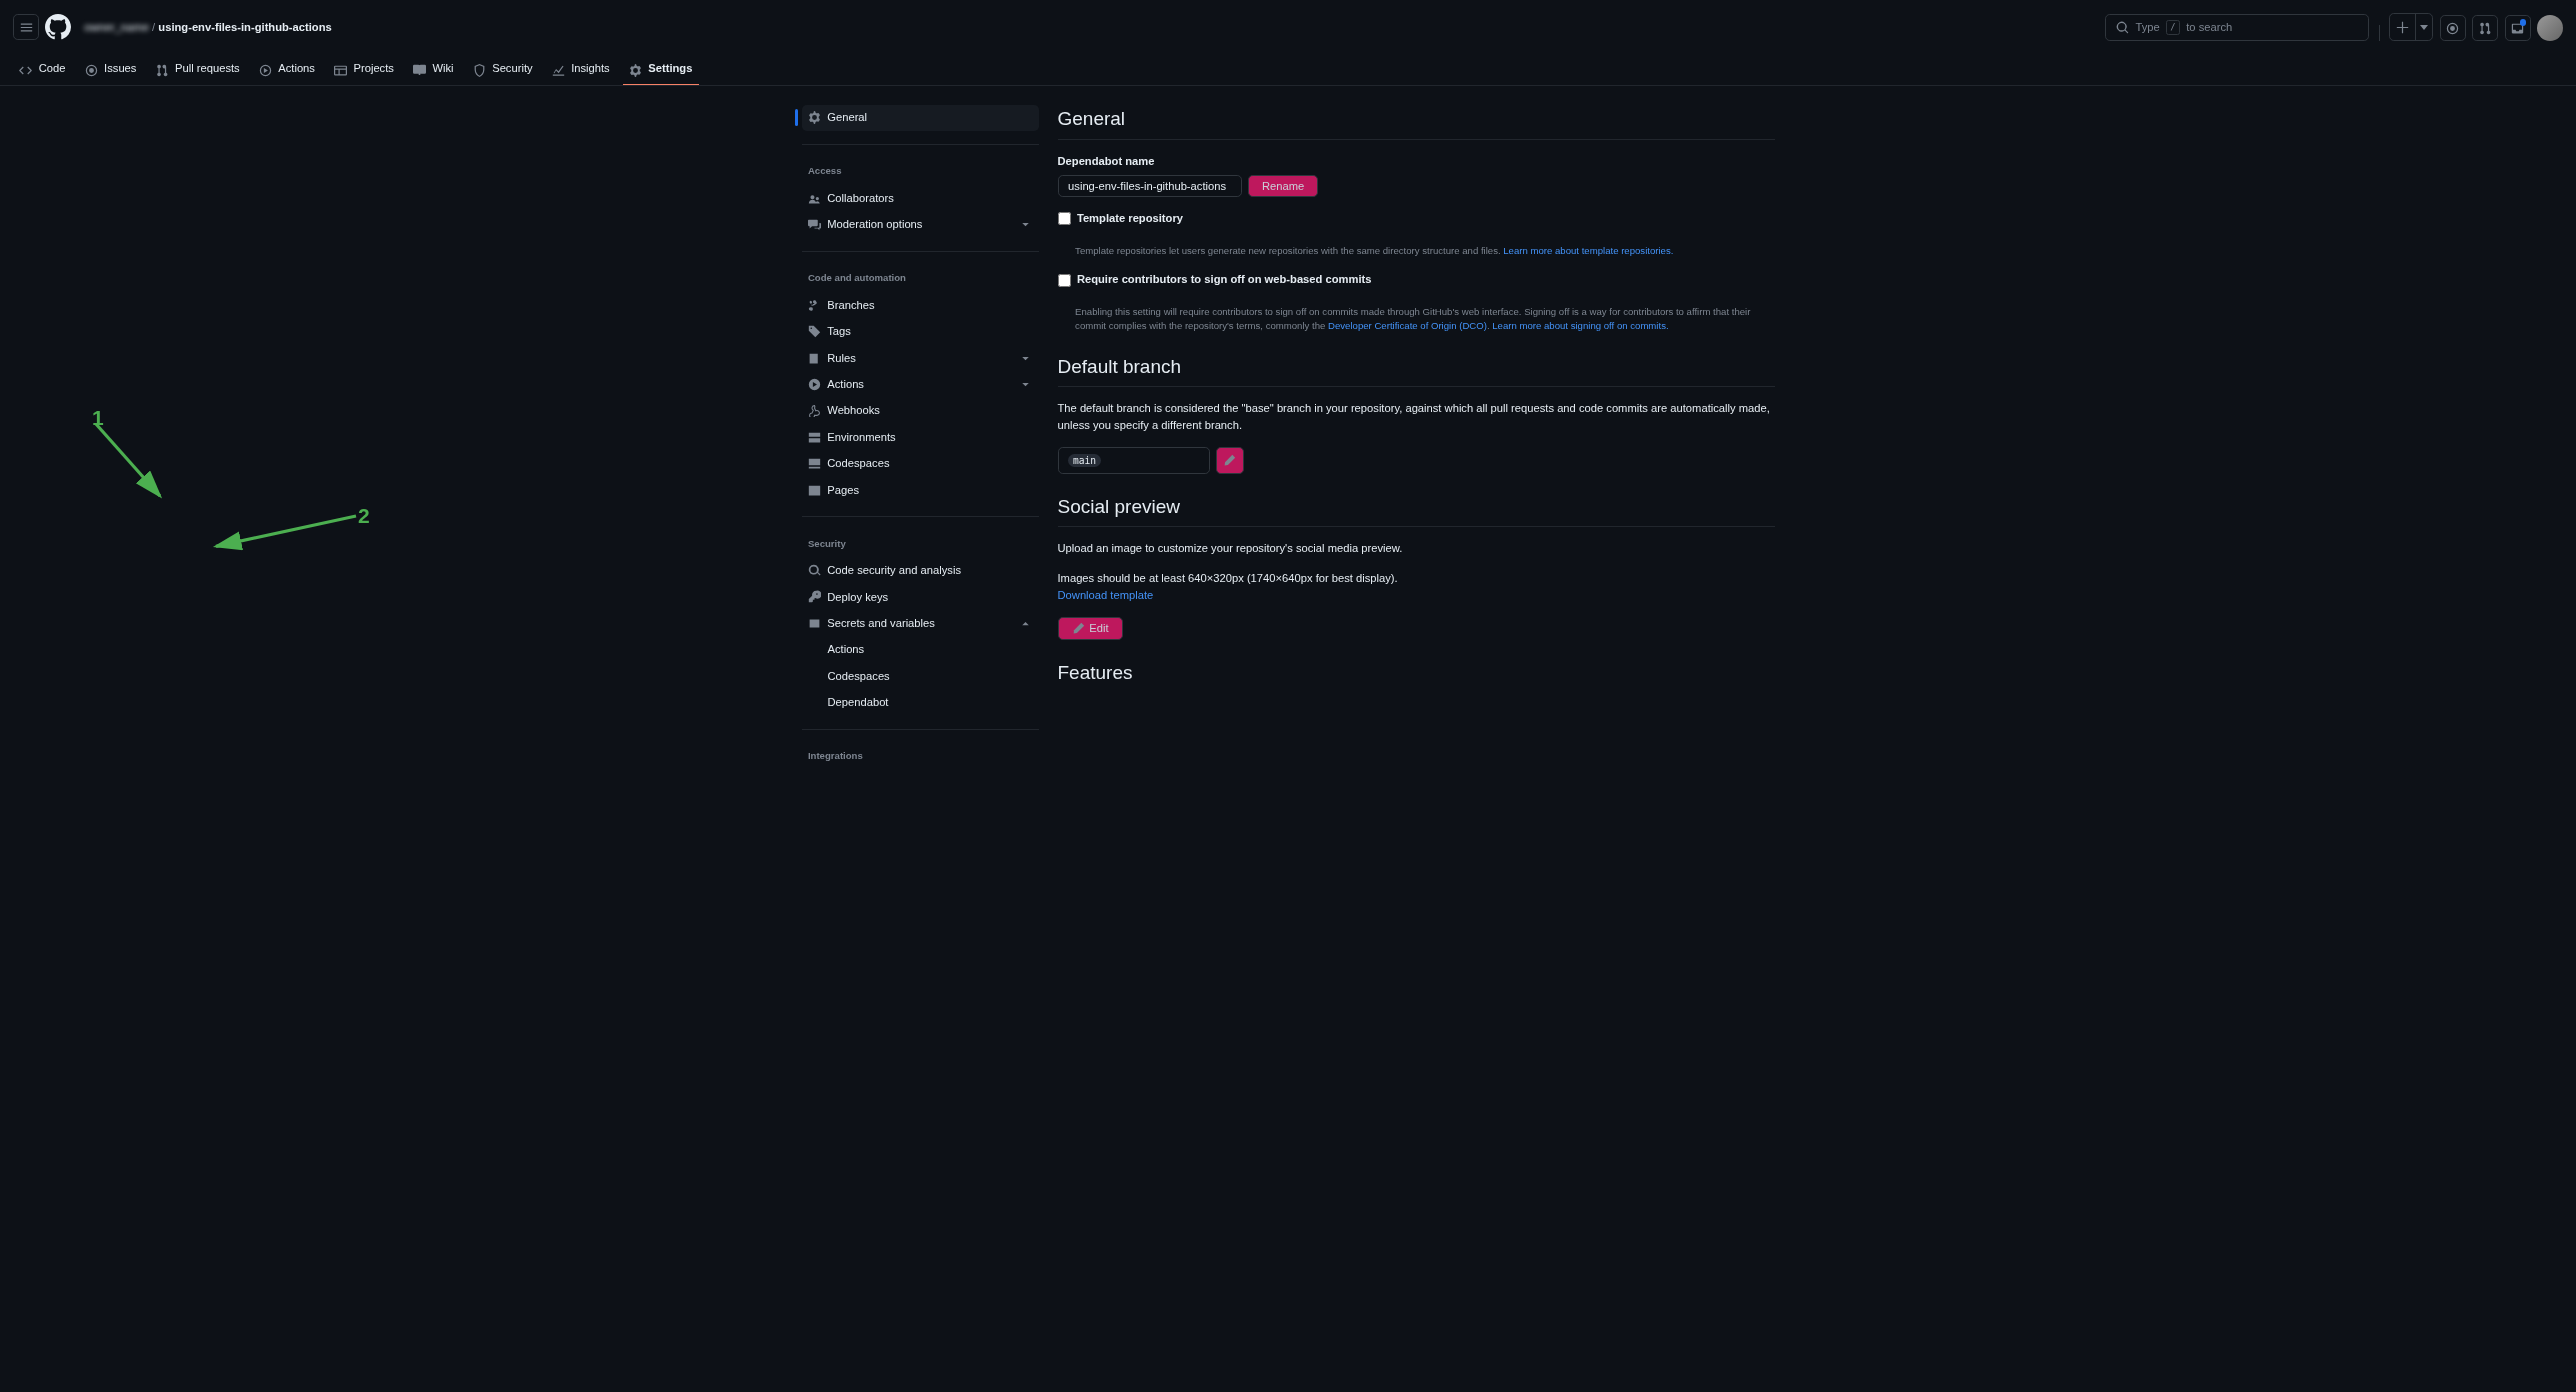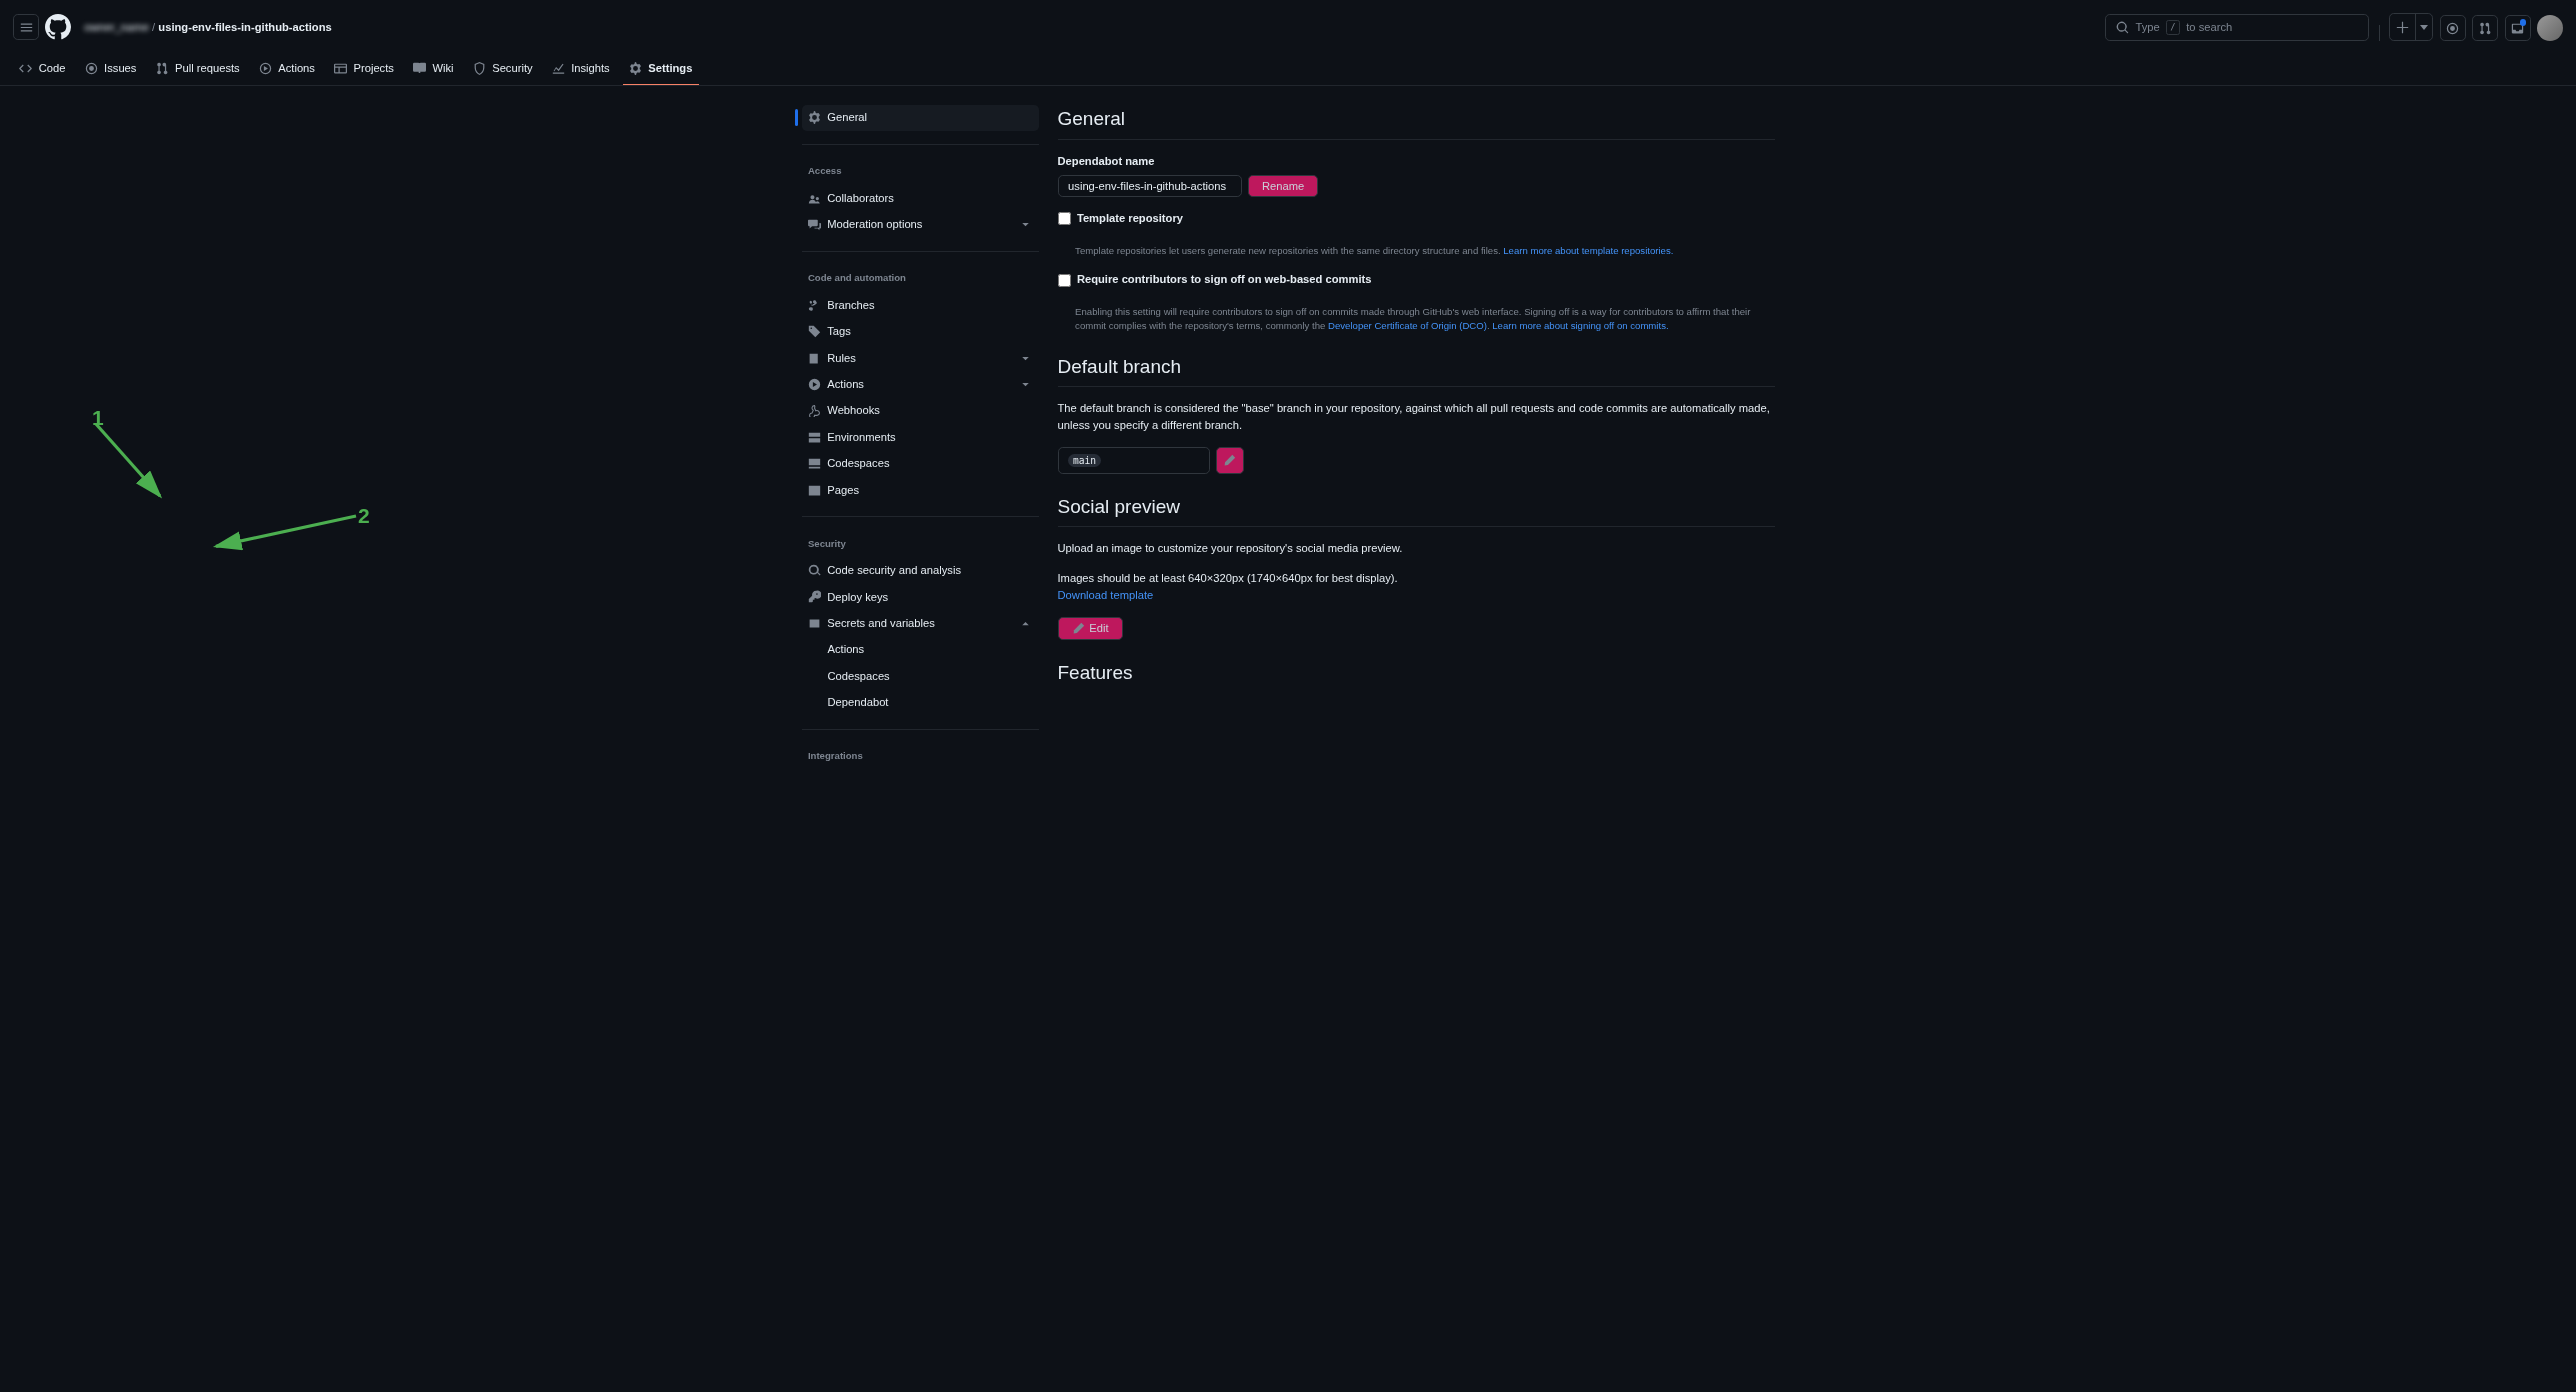--- a/index.html
+++ b/index.html
@@ -128,21 +128,21 @@
   background: linear-gradient(135deg, #999, #666);
 }
 .repo-nav {
   display: flex;
   padding: 0 13px;
   border-bottom: 0.8px solid #21262d;
   gap: 6.4px;
 }
 .repo-nav-item {
   display: flex;
-  align-items: center;
+  align-items: flex-end;
   gap: 6.4px;
   padding: 6.4px 6.4px;
   color: #e6edf3;
   cursor: pointer;
   border-bottom: 1.6px solid transparent;
   font-size: 11.2px;
 }
 .repo-nav-item.active {
   border-bottom-color: #f78166;
   font-weight: 600;

